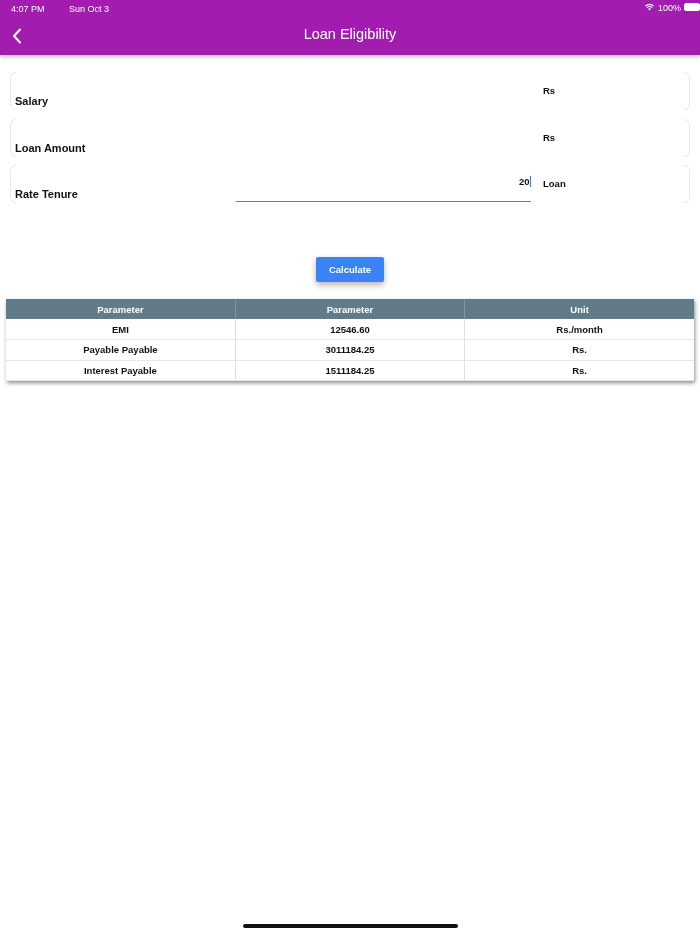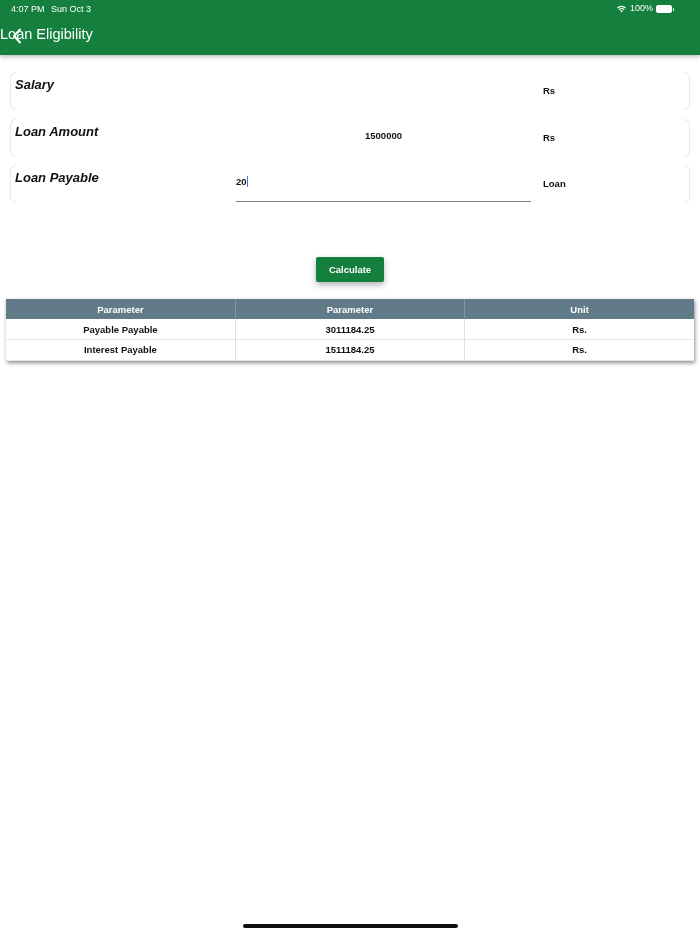--- a/index.html
+++ b/index.html
@@ -1,78 +1,78 @@
 <!DOCTYPE html>
 <html><head>
 <meta charset="utf-8">
 <style>
   * { box-sizing: border-box; margin: 0; padding: 0; }
   html, body { width: 700px; height: 934px; background: #ffffff; overflow: hidden; }
   body { font-family: "Liberation Sans", sans-serif; color: #111; position: relative; }
 
   .header {
     position: absolute; left: 0; top: 0; width: 700px; height: 55px;
-    background: #15803d;
+    background: #a21caf;
     box-shadow: 0 2px 4px rgba(0,0,0,0.25);
   }
   .status-bar {
     position: absolute; left: 0; top: 0; width: 700px; height: 16px;
     color: #ffffff; font-size: 9px;
   }
   .status-time { position: absolute; left: 11px; top: 4px; }
-  .status-date { position: absolute; left: 51px; top: 4px; }
-  .status-right { position: absolute; right: 28px; top: 3px; display: flex; align-items: flex-end; gap: 3px; }
+  .status-date { position: absolute; left: 69px; top: 4px; }
+  .status-right { position: absolute; right: 0; top: 3px; display: flex; align-items: flex-start; gap: 3px; }
   .battery {
     width: 16px; height: 8px; border: 1px solid #fff; border-radius: 2px;
     background: #fff; position: relative;
   }
   .battery::after {
     content: ""; position: absolute; right: -3px; top: 2px; width: 1.5px; height: 3px;
     background: #fff; border-radius: 0 1px 1px 0;
   }
   .wifi { width: 11px; height: 8px; }
   .nav-title {
-    position: absolute; left: 0; top: 26px; width: 700px; text-align: left;
+    position: absolute; left: 0; top: 26px; width: 700px; text-align: center;
     color: #fff; font-size: 14.5px;
   }
   .back-btn {
     position: absolute; left: 8px; top: 26px; width: 18px; height: 20px;
     display: flex; align-items: center; justify-content: center; cursor: pointer;
   }
 
   .form { position: absolute; left: 0; top: 68px; width: 700px; }
   .form-row {
     position: relative; height: 46.5px; width: 700px;
   }
   .corner-l, .corner-r {
     position: absolute; width: 10px; height: 38px; top: 4px;
     border: 1px solid #e8e8e8; border-radius: 10px;
   }
   .corner-l { left: 10px; border-right: none; border-top-color: #e8e8e8; border-bottom-color: #ececec; border-top-right-radius:0; border-bottom-right-radius:0; width: 6px; }
   .corner-r { right: 10px; border-left: none; border-top-left-radius:0; border-bottom-left-radius:0; width: 6px; }
   .row-label {
-    position: absolute; left: 15px; top: 9px; font-size: 13px; font-weight: bold; color: #111; font-style: italic;
+    position: absolute; left: 15px; top: 27px; font-size: 11px; font-weight: bold; color: #111;
   }
   .row-input {
     position: absolute; left: 236px; top: 10px; width: 295px; height: 22px;
     border: none; background: transparent; text-align: center;
     font-family: "Liberation Sans", sans-serif; font-size: 9.5px; font-weight: bold; color: #111;
     outline: none;
   }
   .row-input.focused { border-bottom: 1.5px solid #7a7a7a; height: 31px; padding-top: 0; }
   .row-unit {
     position: absolute; left: 543px; top: 17px; font-size: 9.5px; font-weight: bold; color: #111;
   }
   .caret {
     display: inline-block; width: 1.5px; height: 11px; background: #2f7ff0; vertical-align: -2px;
   }
 
   .calc-btn {
     position: absolute; left: 316px; top: 257px; width: 68px; height: 25px;
-    background: #15803d; color: #fff; border: none; border-radius: 2px;
+    background: #3b82f6; color: #fff; border: none; border-radius: 2px;
     font-family: "Liberation Sans", sans-serif; font-size: 9.5px; font-weight: bold;
     box-shadow: 0 3px 6px rgba(0,0,0,0.3); cursor: pointer;
   }
 
   .results {
     position: absolute; left: 6px; top: 299px; width: 688px;
     border-collapse: collapse;
     box-shadow: 1px 2px 4px rgba(0,0,0,0.45);
     font-size: 9.5px;
   }
@@ -121,28 +121,27 @@
   <div class="form-row">
     <span class="corner-l"></span>
     <span class="corner-r"></span>
     <span class="row-label">Salary</span>
     <span class="row-unit">Rs</span>
   </div>
   <div class="form-row">
     <span class="corner-l"></span>
     <span class="corner-r"></span>
     <span class="row-label">Loan Amount</span>
-    <input class="row-input" type="text" value="1500000" style="">
     <span class="row-unit">Rs</span>
   </div>
   <div class="form-row">
     <span class="corner-l"></span>
     <span class="corner-r"></span>
-    <span class="row-label">Loan Payable</span>
-    <div class="row-input focused" style="text-align:left;padding-top:5px;">
+    <span class="row-label">Rate Tenure</span>
+    <div class="row-input focused" style="text-align:right;padding-top:5px;">
       <span>20</span><span class="caret"></span>
     </div>
     <span class="row-unit">Loan</span>
   </div>
 </div>
 
 <button class="calc-btn">Calculate</button>
 
 <table class="results">
   <colgroup>
@@ -152,20 +151,25 @@
     </colgroup>
   <thead>
     <tr>
       <th>Parameter</th>
       <th>Parameter</th>
       <th>Unit</th>
     </tr>
   </thead>
   <tbody>
     <tr>
+      <td>EMI</td>
+      <td>12546.60</td>
+      <td>Rs./month</td>
+    </tr>
+    <tr>
       <td>Payable Payable</td>
       <td>3011184.25</td>
       <td>Rs.</td>
     </tr>
     <tr>
       <td>Interest Payable</td>
       <td>1511184.25</td>
       <td>Rs.</td>
     </tr>
   </tbody>

